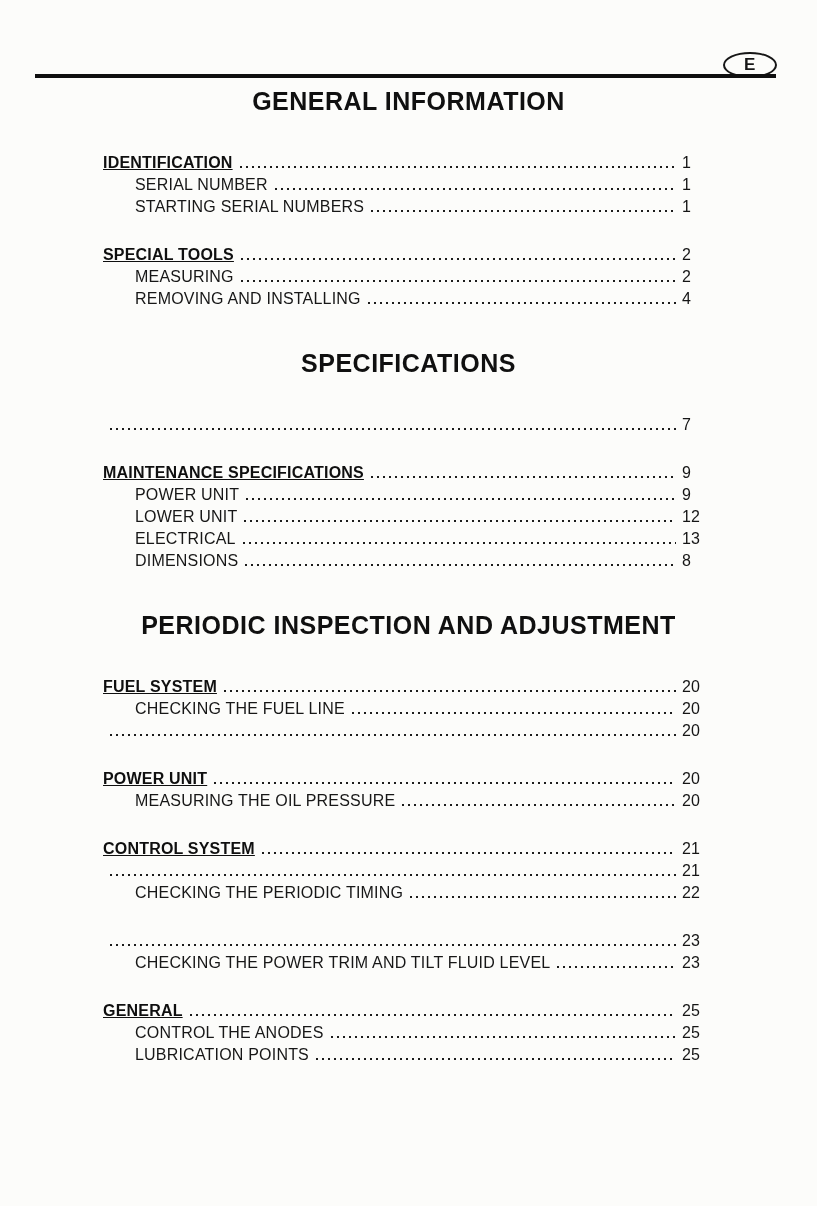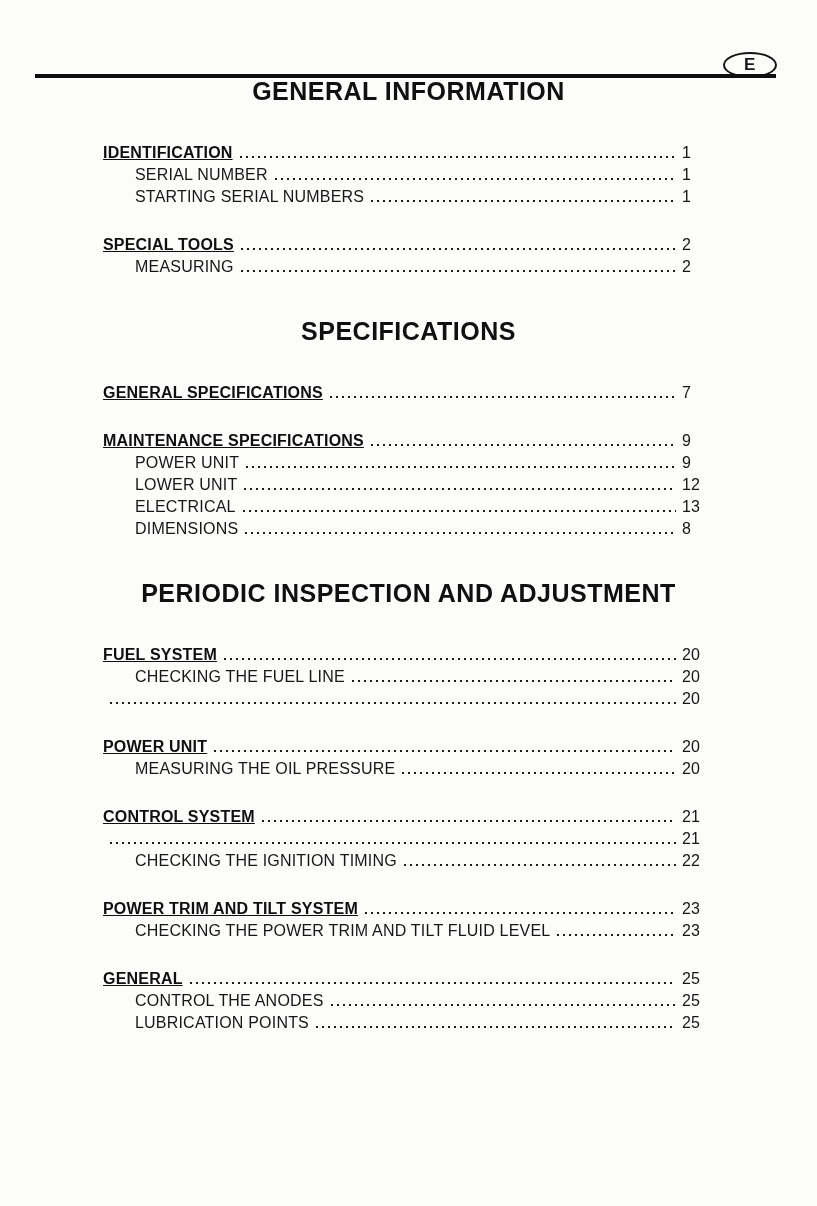--- a/index.html
+++ b/index.html
@@ -36,21 +36,21 @@
     align-items: center;
     justify-content: center;
     font-size: 17px;
     font-weight: 700;
     letter-spacing: 0.5px;
     color: #161616;
   }
 
   .content {
     position: absolute;
-    top: 76px;
+    top: 86px;
     left: 0;
     width: 817px;
   }
 
   .section-heading {
     text-align: center;
     font-size: 25px;
     line-height: 30px;
     font-weight: 700;
     letter-spacing: 0.5px;
@@ -133,30 +133,34 @@
     <span class="leader"></span>
     <span class="toc-page">2</span>
   </div>
 
   <div class="toc-row sub">
     <span class="toc-label">MEASURING</span>
     <span class="leader"></span>
     <span class="toc-page">2</span>
   </div>
 
+  <div class="toc-row sub">
+    <span class="toc-label">REMOVING AND INSTALLING</span>
+    <span class="leader"></span>
+    <span class="toc-page">4</span>
+  </div>
 </div>
         </div>
   </div>
 
   <div class="section">
     <div class="section-heading">SPECIFICATIONS</div>
     <div class="section-groups">
           <div class="toc-group">
   <div class="toc-row main">
-    <span class="toc-label">GENERAL SPECIFICATIONS</span>
     <span class="leader"></span>
     <span class="toc-page">7</span>
   </div>
 </div>
           <div class="toc-group">
   <div class="toc-row main">
     <span class="toc-label">MAINTENANCE SPECIFICATIONS</span>
     <span class="leader"></span>
     <span class="toc-page">9</span>
   </div>
@@ -228,28 +232,27 @@
     <span class="leader"></span>
     <span class="toc-page">21</span>
   </div>
 
   <div class="toc-row sub">
     <span class="leader"></span>
     <span class="toc-page">21</span>
   </div>
 
   <div class="toc-row sub">
-    <span class="toc-label">CHECKING THE IGNITION TIMING</span>
+    <span class="toc-label">CHECKING THE PERIODIC TIMING</span>
     <span class="leader"></span>
     <span class="toc-page">22</span>
   </div>
 </div>
           <div class="toc-group">
   <div class="toc-row main">
-    <span class="toc-label">POWER TRIM AND TILT SYSTEM</span>
     <span class="leader"></span>
     <span class="toc-page">23</span>
   </div>
 
   <div class="toc-row sub">
     <span class="toc-label">CHECKING THE POWER TRIM AND TILT FLUID LEVEL</span>
     <span class="leader"></span>
     <span class="toc-page">23</span>
   </div>
 

